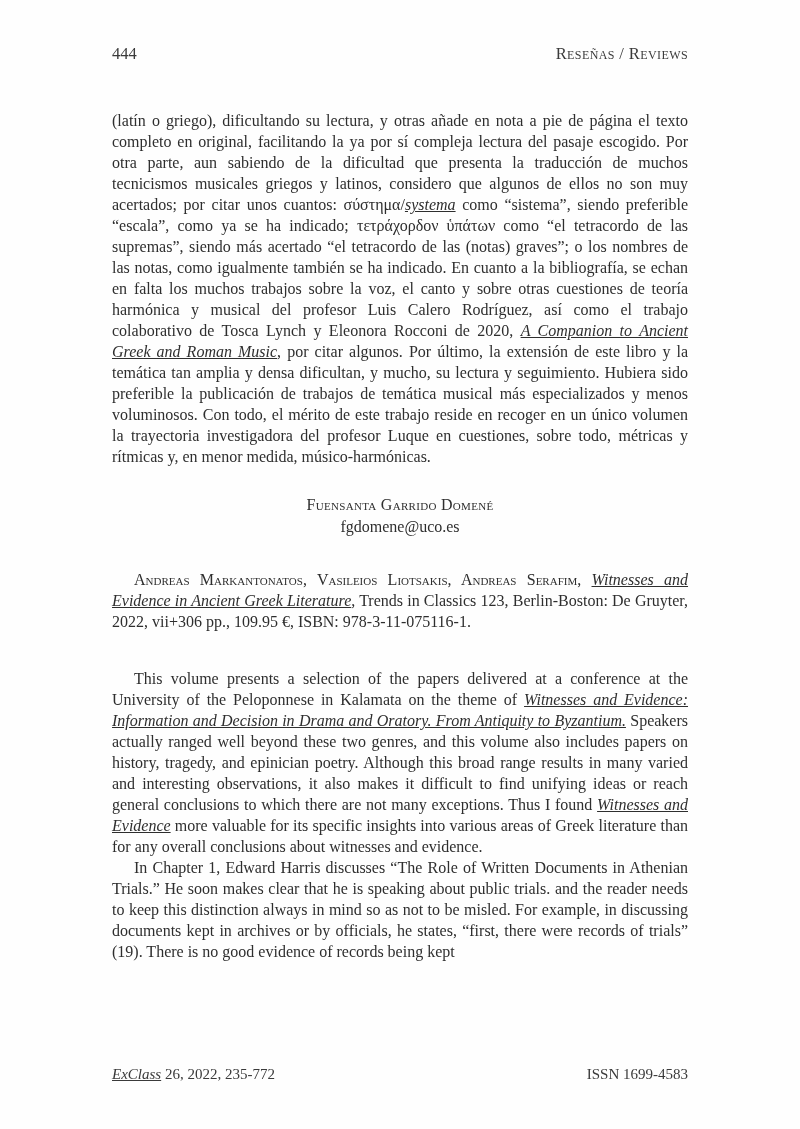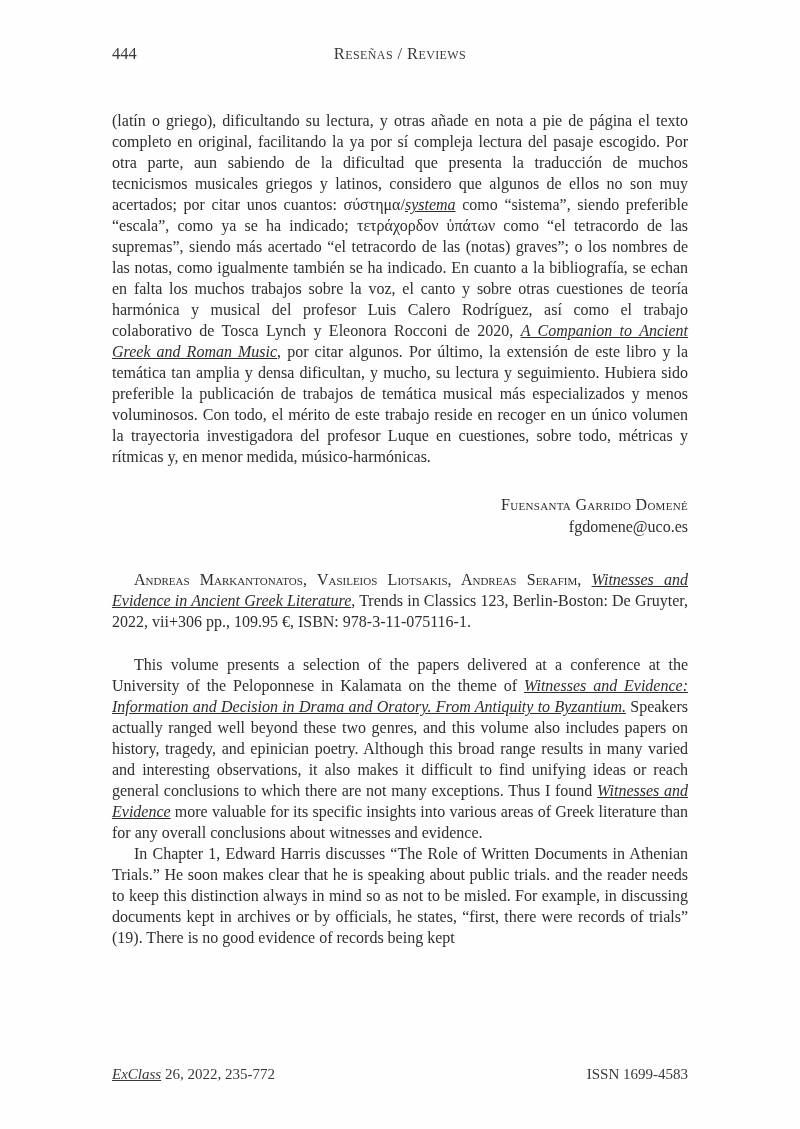--- a/index.html
+++ b/index.html
@@ -26,48 +26,48 @@
     font-size: 16.5px;
     color: #3a3a3a;
   }
   .page-number {
     position: absolute;
     left: 0;
     top: 0;
   }
   .running-title {
     display: block;
-    text-align: center;
+    text-align: right;
     font-variant: small-caps;
     letter-spacing: 0.4px;
   }
   
   .content {
     position: absolute;
     top: 110px;
     left: 112px;
     width: 576px;
   }
   .body-par {
     margin: 0;
     font-size: 16px;
     line-height: 21px;
     text-align: justify;
     text-indent: 0;
   }
   .indent { text-indent: 22px; }
-  .citation { margin-bottom: 22px; }
+  .citation { margin-bottom: 36px; }
   .seg-normal { font-style: normal; font-family: Liberation Serif, serif; }
   .seg-italic { font-style: italic; text-decoration: underline; }
   .seg-smallcaps { font-variant: small-caps; }
   
   .signature {
     margin-top: 27px;
     margin-bottom: 31px;
-    text-align: right;
+    text-align: center;
     font-size: 16px;
     line-height: 22px;
   }
   .sig-author { font-variant: small-caps; letter-spacing: 0.3px; }
   
   .page-footer {
     position: absolute;
     top: 1066px;
     left: 112px;
     right: 112px;

